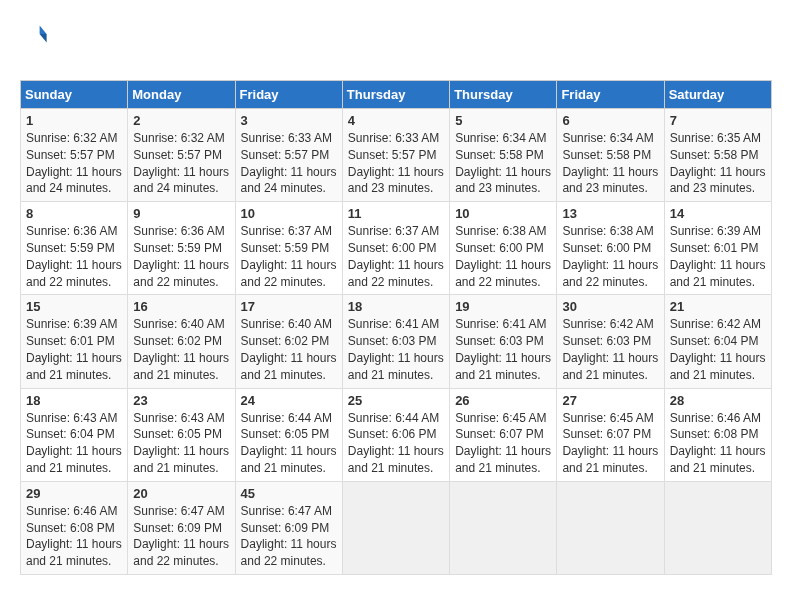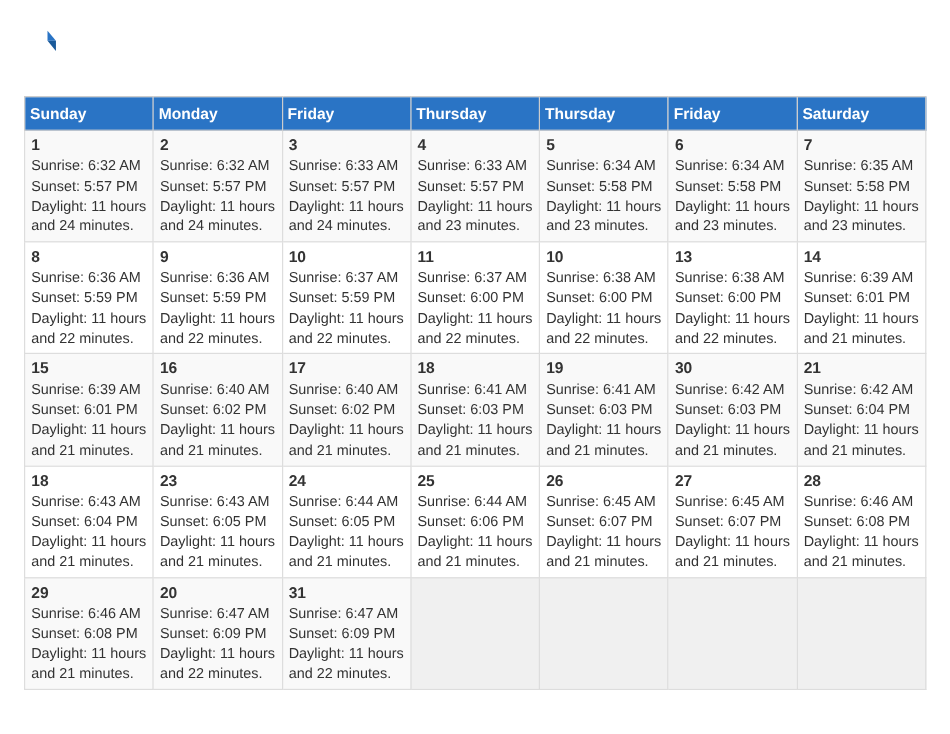--- a/index.html
+++ b/index.html
@@ -244,21 +244,21 @@
       <tr>
         <td>
           <span class="day-num">29</span>
           <div class="cell-text">Sunrise: 6:46 AM<br>Sunset: 6:08 PM<br>Daylight: 11 hours<br>and 21 minutes.</div>
         </td>
         <td>
           <span class="day-num">20</span>
           <div class="cell-text">Sunrise: 6:47 AM<br>Sunset: 6:09 PM<br>Daylight: 11 hours<br>and 22 minutes.</div>
         </td>
         <td>
-          <span class="day-num">31</span>
+          <span class="day-num">45</span>
           <div class="cell-text">Sunrise: 6:47 AM<br>Sunset: 6:09 PM<br>Daylight: 11 hours<br>and 22 minutes.</div>
         </td>
         <td class="empty-cell"></td>
         <td class="empty-cell"></td>
         <td class="empty-cell"></td>
         <td class="empty-cell"></td>
       </tr>
     </tbody>
 </table>
 

